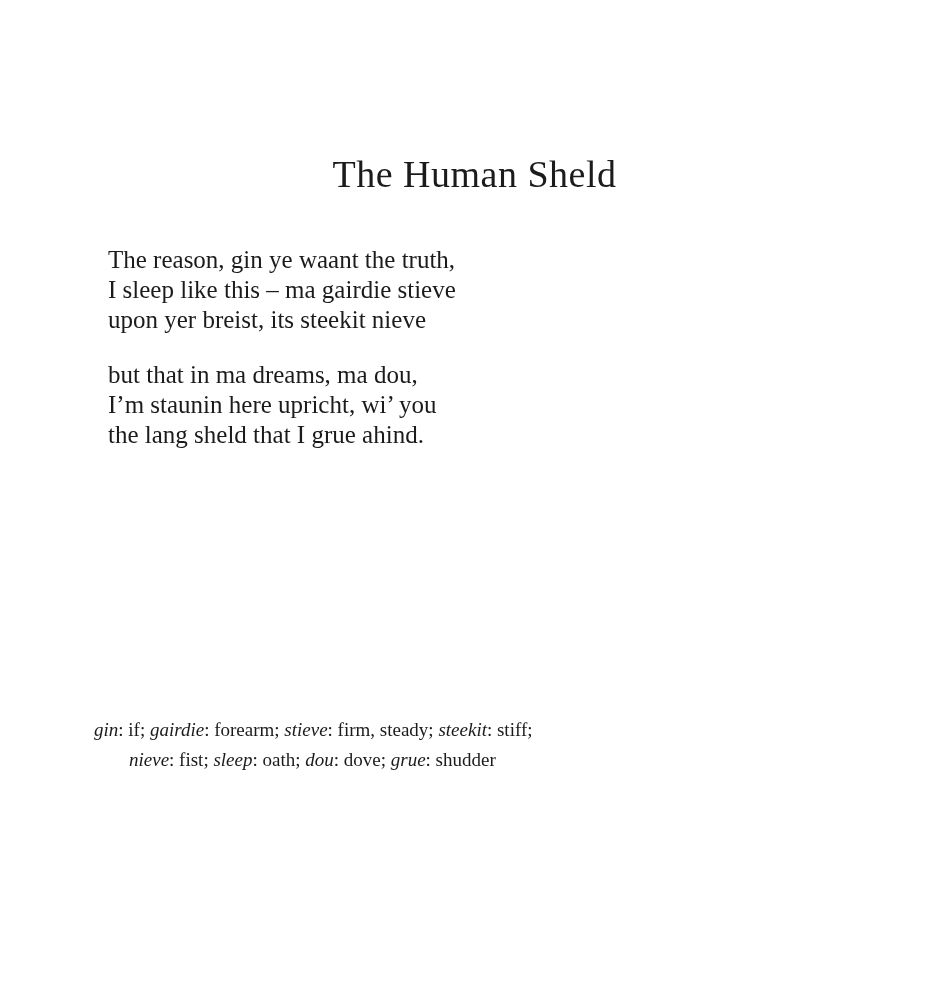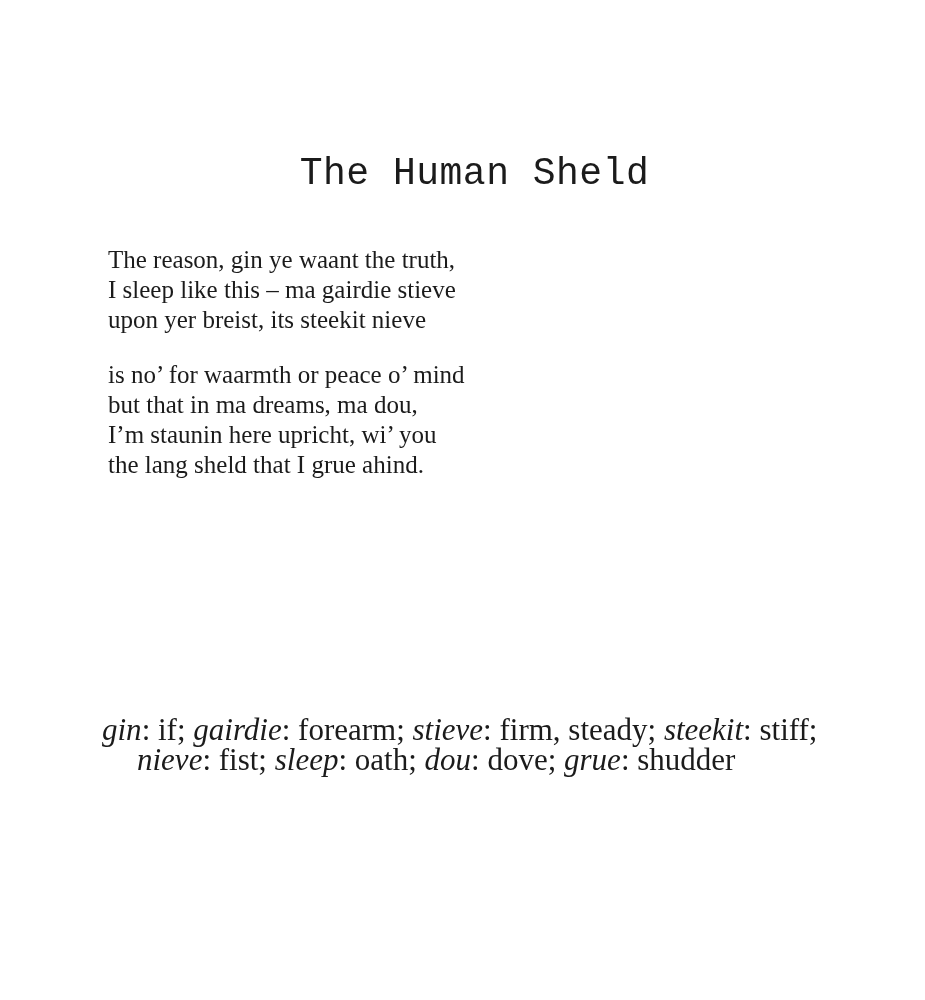--- a/index.html
+++ b/index.html
@@ -22,40 +22,39 @@
     top: 152px;
     left: 0;
     width: 100%;
     margin: 0;
     box-sizing: border-box;
     padding-left: 24px;
     font-size: 38px;
     font-weight: 400;
     letter-spacing: 0.5px;
     text-align: center;
-    font-family: Liberation Mono, monospace;
   }
   .poem {
     position: absolute;
     left: 108px;
     top: 245px;
     font-size: 25px;
     line-height: 30px;
   }
   .stanza {
     margin: 0 4px 25px 0;
   }
   .poem-line {
     white-space: pre;
   }
   .glossary {
     position: absolute;
-    left: 102px;
+    left: 94px;
     top: 715px;
-    font-size: 31px;
+    font-size: 19px;
     line-height: 30px;
   }
   .gloss-line.indented {
     margin-left: 35px;
   }
   .gloss-term {
     font-style: italic;
   }
 </style>
 </head>
@@ -63,21 +62,20 @@
 
 <div class="page">
   <h1 class="title">The Human Sheld</h1>
   <div class="poem" id="poem-body">
       <div class="stanza">
         <div class="poem-line">The reason, gin ye waant the truth,</div>
         <div class="poem-line">I sleep like this – ma gairdie stieve</div>
         <div class="poem-line">upon yer breist, its steekit nieve</div>
       </div>
       <div class="stanza">
-        <div class="poem-line">is no’ for waarmth or peace o’ mind</div>
         <div class="poem-line">but that in ma dreams, ma dou,</div>
         <div class="poem-line">I’m staunin here upricht, wi’ you</div>
         <div class="poem-line">the lang sheld that I grue ahind.</div>
       </div>
     </div>
   <div class="glossary" id="glossary">
       <div class="gloss-line"><span class="gloss-term">gin</span><span>: if; </span><span class="gloss-term">gairdie</span><span>: forearm; </span><span class="gloss-term">stieve</span><span>: firm, steady; </span><span class="gloss-term">steekit</span><span>: stiff;</span></div>
       <div class="gloss-line indented"><span class="gloss-term">nieve</span><span>: fist; </span><span class="gloss-term">sleep</span><span>: oath; </span><span class="gloss-term">dou</span><span>: dove; </span><span class="gloss-term">grue</span><span>: shudder</span></div>
     </div>
 </div>

